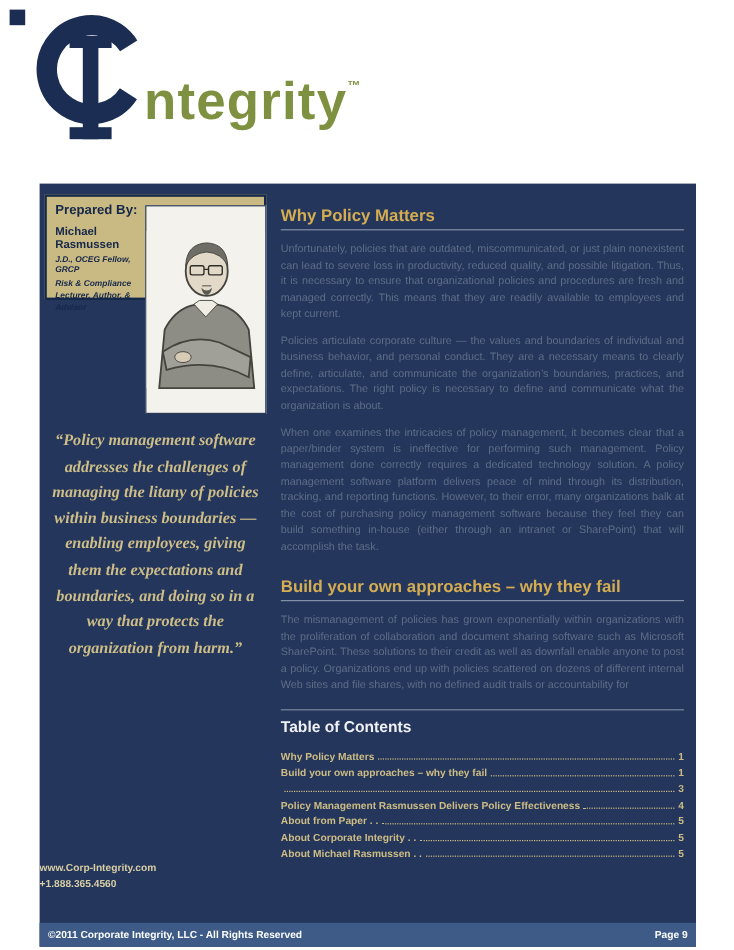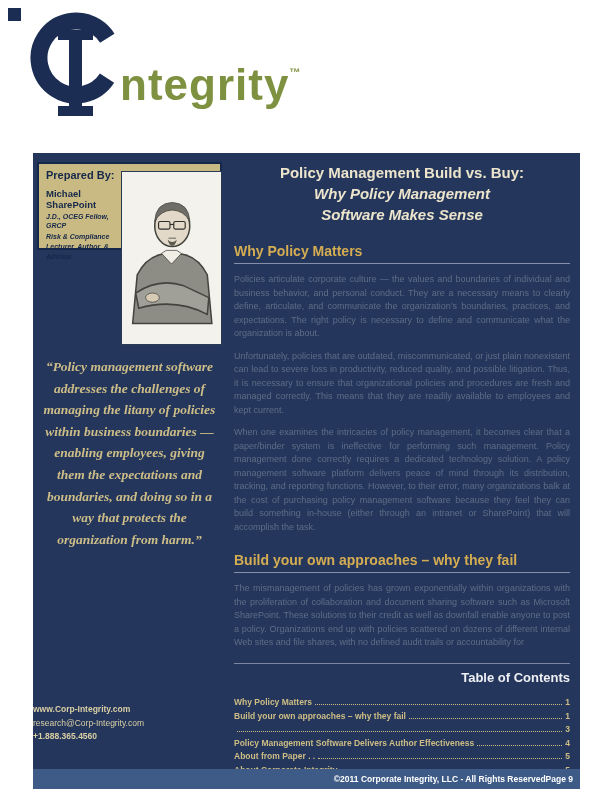--- a/index.html
+++ b/index.html
@@ -50,30 +50,30 @@
   .title-line2 { font-size:15px; font-weight:bold; font-style:italic; line-height:21px; }
   h2.section-heading {
     margin:18px 0 9px 0; font-size:14px; font-weight:bold; color:#d4ac52;
     border-bottom:1px solid #8490a8; padding-bottom:4px;
   }
   p.body-par {
     margin:0 0 9px 0; font-size:9px; line-height:1.5; color:#5e6d86; text-align:justify;
   }
   
   .toc { margin-top:13px; border-top:1px solid #7b87a0; padding-top:6px; }
-  .toc-heading { margin:0 0 9px 0; font-size:13px; font-weight:bold; color:#eef0f4;text-align:right; }
+  .toc-heading { margin:0 0 9px 0; font-size:13px; font-weight:bold; color:#eef0f4; }
   .toc-row { display:flex; align-items:flex-end; font-size:8.5px; font-weight:bold; color:#cdbd84; height:13.5px; }
   .toc-label { white-space:nowrap; }
   .toc-dots { flex:1; border-bottom:1.5px dotted #cdbd84; margin:0 3px 2px 3px; }
   .toc-page { white-space:nowrap; }
   
   .footer {
     position:absolute; left:0; right:0; bottom:0; height:20px; background:#3d5b86;
     color:#ffffff; font-size:8.5px; font-weight:bold;
-    display:flex; justify-content:flex-end; align-items:center; padding:0 7px;
+    display:flex; justify-content:space-between; align-items:center; padding:0 7px;
   }
 </style>
 </head>
 <body>
 
 <div class="page">
 
   <div class="corner-mark"></div>
 
   <div class="logo">
@@ -84,21 +84,21 @@
       <rect x="30" y="96" width="35" height="10" fill="#1b2d52"></rect>
     </svg>
     <div class="logo-word2"><span>ntegrity</span><span class="logo-tm">™</span></div>
   </div>
 
   <div class="navy">
 
     <aside class="sidebar">
       <div class="prepared-box">
         <div class="prepared-label">Prepared By:</div>
-        <div class="prepared-name">Michael SharePoint</div>
+        <div class="prepared-name">Michael Rasmussen</div>
         <div class="prepared-cred">J.D., OCEG Fellow, GRCP</div>
         <div class="prepared-cred">Risk &amp; Compliance</div>
         <div class="prepared-cred">Lecturer, Author, &amp; Advisor</div>
       </div>
 
       <div class="portrait">
         <svg viewBox="0 0 130 172">
           <rect width="130" height="172" fill="#f4f2ec"></rect>
           <path d="M14 172 L20 108 Q30 88 48 82 L65 78 L84 82 Q102 88 112 108 L118 172 Z" fill="#8d8d85" stroke="#44443e" stroke-width="2"></path>
           <path d="M52 80 L65 94 L78 80 L72 76 L58 76 Z" fill="#f0ede4" stroke="#44443e" stroke-width="1"></path>
@@ -111,35 +111,29 @@
           <line x1="63" y1="42" x2="68" y2="42" stroke="#2e2e28" stroke-width="1.5"></line>
           <path d="M60 62 Q66 68 72 62 Q70 70 66 70 Q62 70 60 62 Z" fill="#5a5a52"></path>
           <line x1="61" y1="60" x2="71" y2="60" stroke="#44443e"></line>
         </svg>
       </div>
 
       <blockquote class="quote">“Policy management software addresses the challenges of managing the litany of policies within business boundaries — enabling employees, giving them the expectations and boundaries, and doing so in a way that protects the organization from harm.”</blockquote>
 
       <div class="contact">
         <div class="site">www.Corp-Integrity.com</div>
-        <div class="mail">research@Corp-Integrity.com</div>
         <div class="phone">+1.888.365.4560</div>
       </div>
     </aside>
 
     <main class="content">
-      <div class="title-block">
-        <div class="title-line1">Policy Management Build vs. Buy:</div>
-        <div class="title-line2">Why Policy Management</div>
-        <div class="title-line2">Software Makes Sense</div>
-      </div>
 
       <h2 class="section-heading">Why Policy Matters</h2>
+      <p class="body-par">Unfortunately, policies that are outdated, miscommunicated, or just plain nonexistent can lead to severe loss in productivity, reduced quality, and possible litigation. Thus, it is necessary to ensure that organizational policies and procedures are fresh and managed correctly. This means that they are readily available to employees and kept current.</p>
       <p class="body-par">Policies articulate corporate culture — the values and boundaries of individual and business behavior, and personal conduct. They are a necessary means to clearly define, articulate, and communicate the organization’s boundaries, practices, and expectations. The right policy is necessary to define and communicate what the organization is about.</p>
-      <p class="body-par">Unfortunately, policies that are outdated, miscommunicated, or just plain nonexistent can lead to severe loss in productivity, reduced quality, and possible litigation. Thus, it is necessary to ensure that organizational policies and procedures are fresh and managed correctly. This means that they are readily available to employees and kept current.</p>
       <p class="body-par">When one examines the intricacies of policy management, it becomes clear that a paper/binder system is ineffective for performing such management. Policy management done correctly requires a dedicated technology solution. A policy management software platform delivers peace of mind through its distribution, tracking, and reporting functions. However, to their error, many organizations balk at the cost of purchasing policy management software because they feel they can build something in-house (either through an intranet or SharePoint) that will accomplish the task.</p>
 
       <h2 class="section-heading">Build your own approaches – why they fail</h2>
       <p class="body-par">The mismanagement of policies has grown exponentially within organizations with the proliferation of collaboration and document sharing software such as Microsoft SharePoint. These solutions to their credit as well as downfall enable anyone to post a policy. Organizations end up with policies scattered on dozens of different internal Web sites and file shares, with no defined audit trails or accountability for</p>
 
       <section class="toc">
         <h3 class="toc-heading">Table of Contents</h3>
 
         <div class="toc-row">
           <span class="toc-label">Why Policy Matters</span>
@@ -149,21 +143,21 @@
         <div class="toc-row">
           <span class="toc-label">Build your own approaches – why they fail</span>
           <span class="toc-dots"></span>
           <span class="toc-page">1</span>
         </div>
         <div class="toc-row">
           <span class="toc-dots"></span>
           <span class="toc-page">3</span>
         </div>
         <div class="toc-row">
-          <span class="toc-label">Policy Management Software Delivers Author Effectiveness</span>
+          <span class="toc-label">Policy Management Rasmussen Delivers Policy Effectiveness</span>
           <span class="toc-dots"></span>
           <span class="toc-page">4</span>
         </div>
         <div class="toc-row">
           <span class="toc-label">About from Paper . . </span>
           <span class="toc-dots"></span>
           <span class="toc-page">5</span>
         </div>
         <div class="toc-row">
           <span class="toc-label">About Corporate Integrity . . </span>

